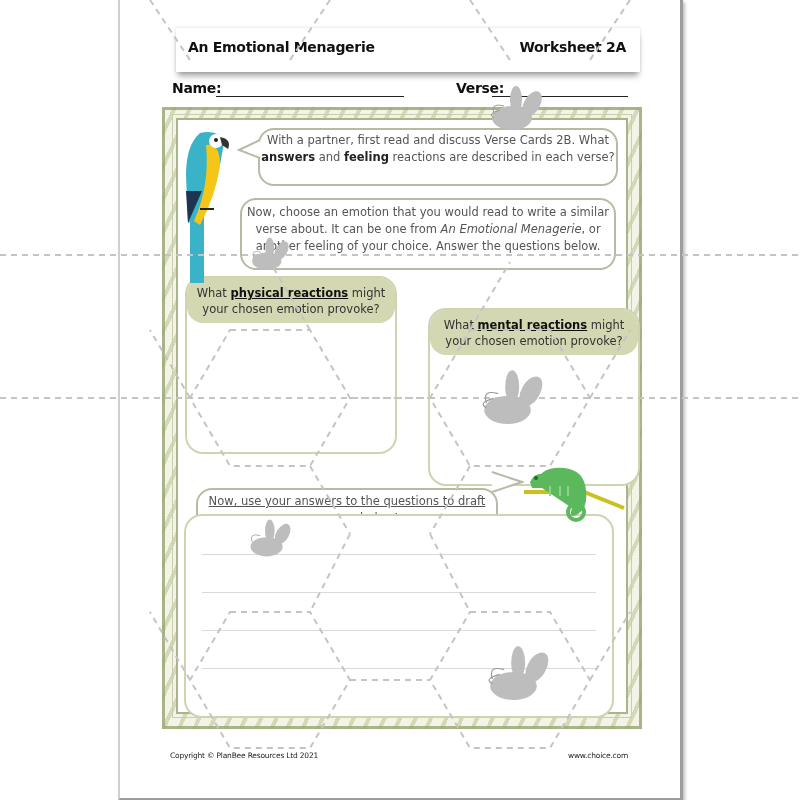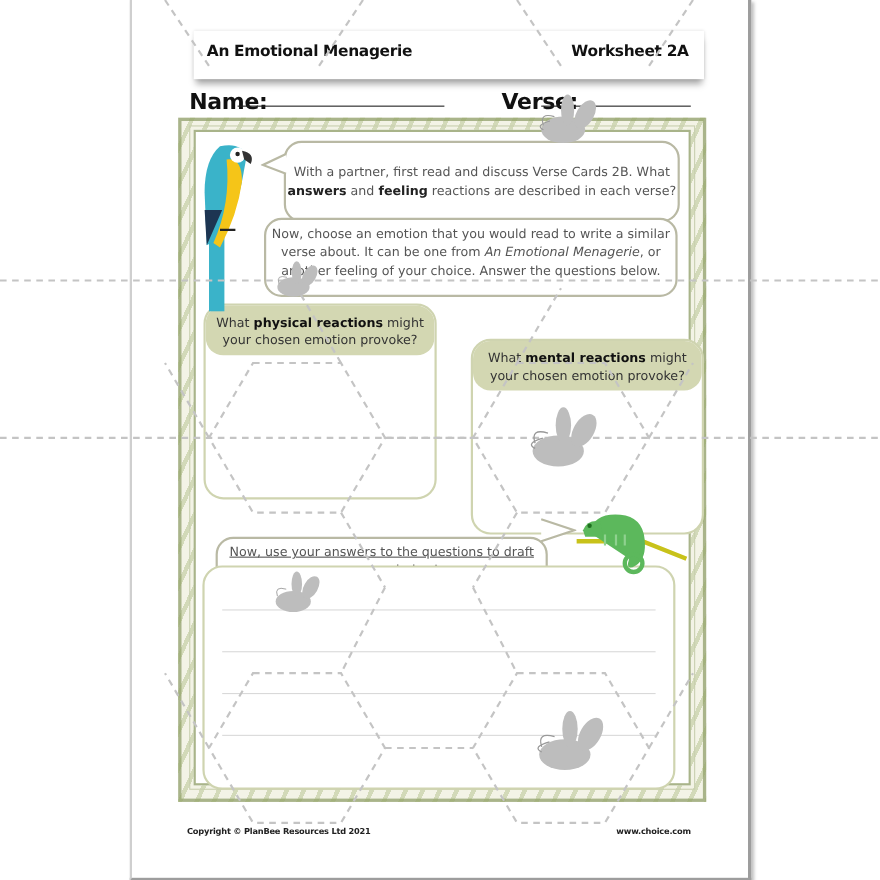--- a/index.html
+++ b/index.html
@@ -5,36 +5,36 @@
   html, body { margin:0; padding:0; }
   body { width:800px; height:800px; background:#ffffff; position:relative; overflow:hidden; font-family:"DejaVu Sans", sans-serif; }
   .sheet { position:absolute; left:118px; top:0; width:560px; height:798px; background:#ffffff;
            border-left:2px solid #cfcfcf; border-right:3px solid #9d9d9d; border-bottom:3px solid #9d9d9d; box-shadow:2px 2px 3px rgba(0,0,0,0.25); }
   .hexbg { position:absolute; left:0; top:0; width:800px; height:800px; pointer-events:none; z-index:5; }
   .title-bar { position:absolute; left:176px; top:28px; width:464px; height:44px; background:#fff;
                box-shadow:0 6px 6px -2px rgba(0,0,0,0.35), 0 0 3px rgba(0,0,0,0.15); }
   .title-bar .t { position:absolute; top:11px; font-family:"DejaVu Sans", sans-serif; font-weight:bold; font-size:14px; color:#111; letter-spacing:-0.3px; }
   .title-bar .left { left:12px; }
   .title-bar .right { right:14px; }
-  .name-row { position:absolute; top:80px; font-weight:bold; font-size:20px; color:#111; font-family:"DejaVu Sans", sans-serif; letter-spacing:-0.3px; }
+  .name-row { position:absolute; top:80px; font-weight:bold; font-size:14px; color:#111; font-family:"DejaVu Sans", sans-serif; letter-spacing:-0.3px; }
   .line { position:absolute; border-bottom:1.5px solid #222; height:0; }
   .frame-outer { position:absolute; left:162px; top:107px; width:474px; height:616px; background:#f3f3e6; border:3px solid #a9b48a; }
   .frame-leaf { position:absolute; left:162px; top:107px; width:480px; height:622px;
      background:
        repeating-linear-gradient(115deg, rgba(150,170,100,0.0) 0 10px, rgba(150,170,100,0.35) 10px 14px) ; z-index:1; }
   .frame-inner { position:absolute; left:176px; top:118px; width:448px; height:592px; background:#fff; border:2px solid #a9b48a; z-index:2; }
   .frame-inner2 { position:absolute; left:172px; top:114px; width:458px; height:602px; border:1px solid #c8cfae; z-index:2; }
   .bubble { position:absolute; background:#fff; border:2px solid #b9b9a4; border-radius:16px; font-size:11.5px; color:#555; text-align:center; line-height:17px; z-index:3; font-family:"DejaVu Sans", sans-serif; }
   .bubble b { color:#222; }
   .bubble i { font-style:italic; }
   .box { position:absolute; background:#fff; border:2px solid #cfd4b0; border-radius:18px; z-index:3; overflow:hidden; }
   .box-head { background:#d3d7b2; color:#333; font-size:11.5px; text-align:center; line-height:16px; padding:7px 6px 6px; border-radius:0 0 16px 16px; }
-  .box-head b { color:#111; }
+  .box-head b { color:#111;text-decoration:underline; }
   .ruled { position:absolute; left:16px; right:16px; border-top:1px solid #d9d9d9; }
-  .footer { position:absolute; top:751px; font-size:7.5px; font-weight:bold; color:#222; font-family:"DejaVu Sans", sans-serif; letter-spacing:-0.2px; }
+  .footer { position:absolute; top:751px; font-size:7.5px; font-weight:normal; color:#222; font-family:"DejaVu Sans", sans-serif; letter-spacing:-0.2px; }
   .bee { position:absolute; z-index:6; }
   .parrot { position:absolute; left:180px; top:125px; z-index:4; }
   .chameleon { position:absolute; left:524px; top:462px; z-index:4; }
 </style>
 </head>
 <body>
 
 <div class="sheet"></div>
 
 <div class="title-bar">
@@ -56,21 +56,21 @@
   <rect x="10" y="70" width="14" height="88" fill="#3ab3c9"></rect>
   <path d="M20 8 Q40 4 44 18 L40 40 Q34 70 22 90 L8 98 L6 50 Q6 20 20 8Z" fill="#3ab3c9"></path>
   <path d="M26 20 Q40 18 40 40 Q36 70 20 100 L14 96 Q30 60 26 20Z" fill="#f5c518"></path>
   <path d="M6 66 L22 66 L8 98 Z" fill="#1d3552"></path>
   <circle cx="36" cy="16" r="7" fill="#fff"></circle>
   <circle cx="36" cy="15" r="2" fill="#222"></circle>
   <path d="M40 12 Q52 14 48 24 L42 20Z" fill="#333"></path>
   <line x1="20" y1="84" x2="34" y2="84" stroke="#222" stroke-width="2"></line>
 </svg>
 
-<div class="bubble" style="left:258px; top:128px; width:356px; height:52px; padding-top:18px;">
+<div class="bubble" style="left:258px; top:128px; width:356px; height:52px; padding-top:2px;">
   <span>With a partner, first read and discuss Verse Cards 2B. What</span><br>
   <b>answers</b><span> and </span><b>feeling</b><span> reactions are described in each verse?</span>
 </div>
 <svg style="position:absolute; left:237px; top:138px; z-index:4;" width="24" height="24">
     <path d="M23 2 L2 12 L23 20" fill="#fff" stroke="#b9b9a4" stroke-width="2"></path>
   </svg>
 
 <div class="bubble" style="left:240px; top:198px; width:372px; height:64px; padding:4px 0 0;">
   <span>Now, choose an emotion that you would read to write a similar verse about. It can be one from </span><i>An Emotional Menagerie</i><span>, or another feeling of your choice. Answer the questions below.</span>
 </div>

